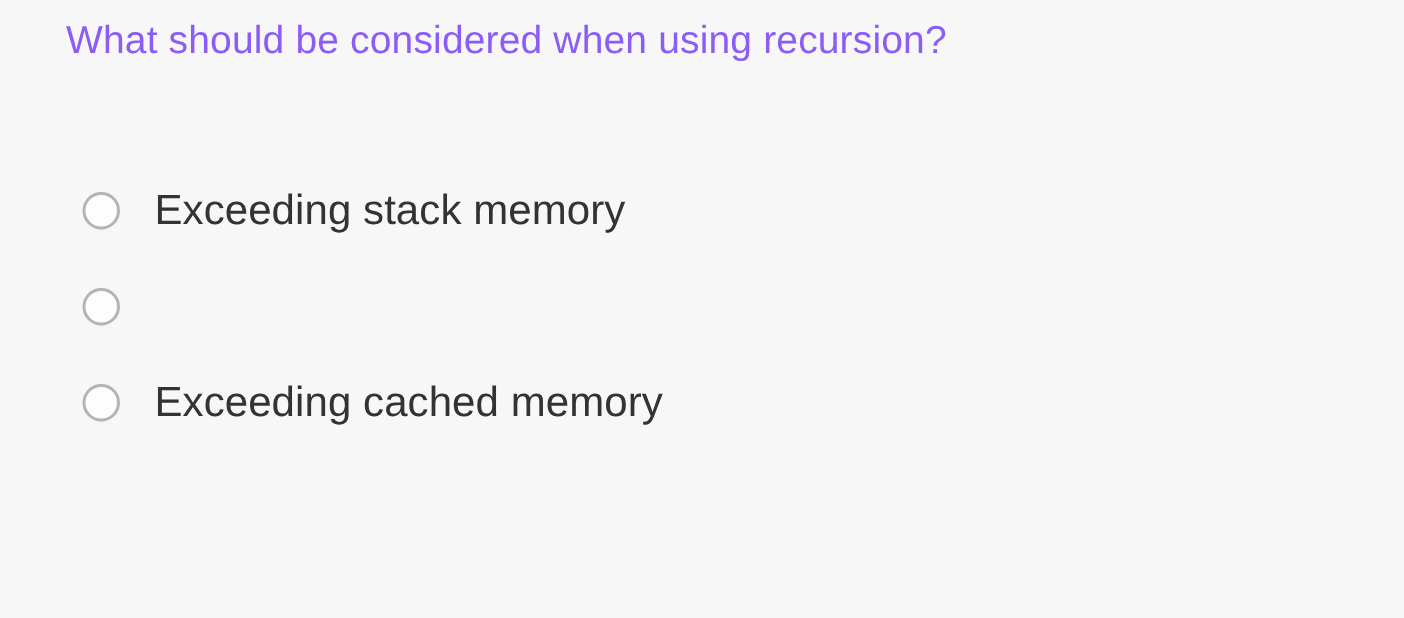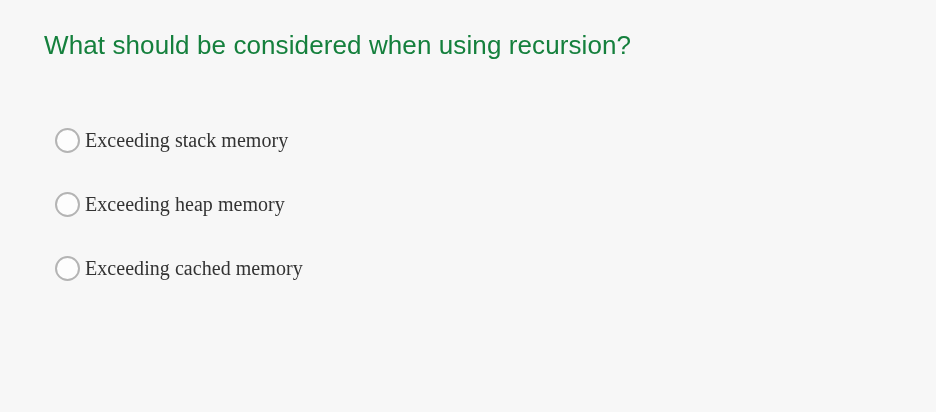--- a/index.html
+++ b/index.html
@@ -21,25 +21,25 @@
     width: 936px;
     height: 412px;
     background: #f7f7f7;
     box-sizing: border-box;
     padding: 0;
   }
 
   .question-title {
     position: absolute;
     left: 44px;
-    top: 28px;
+    top: 9px;
     font-size: 26px;
     line-height: 34px;
     font-weight: 400;
-    color: #15803d;
+    color: #8b5cf6;
     letter-spacing: 0.1px;
     white-space: nowrap;
     text-align: center;
   }
 
   .options-list {
     position: absolute;
     left: 44px;
     top: 120px;
     width: 820px;
@@ -76,28 +76,27 @@
   .radio-inner {
     display: block;
     width: 11px;
     height: 11px;
     border-radius: 50%;
     margin: 5px auto 0 auto;
     background: transparent;
   }
 
   .option-label {
-    margin-left: 5px;
-    font-size: 20px;
+    margin-left: 23px;
+    font-size: 28px;
     line-height: 28px;
     color: #333333;
     font-weight: 400;
     letter-spacing: 0.05px;
     white-space: nowrap;
-    font-family: Liberation Serif, serif;
   }
 </style>
 </head>
 <body>
 
 <div class="quiz-card">
 
   <div class="question-title">What should be considered when using recursion?</div>
 
   <ul class="options-list">
@@ -106,21 +105,20 @@
       <span class="radio-outer">
         <span class="radio-inner"></span>
       </span>
       <span class="option-label">Exceeding stack memory</span>
     </li>
 
     <li class="option-row">
       <span class="radio-outer">
         <span class="radio-inner"></span>
       </span>
-      <span class="option-label">Exceeding heap memory</span>
     </li>
 
     <li class="option-row">
       <span class="radio-outer">
         <span class="radio-inner"></span>
       </span>
       <span class="option-label">Exceeding cached memory</span>
     </li>
 
 

